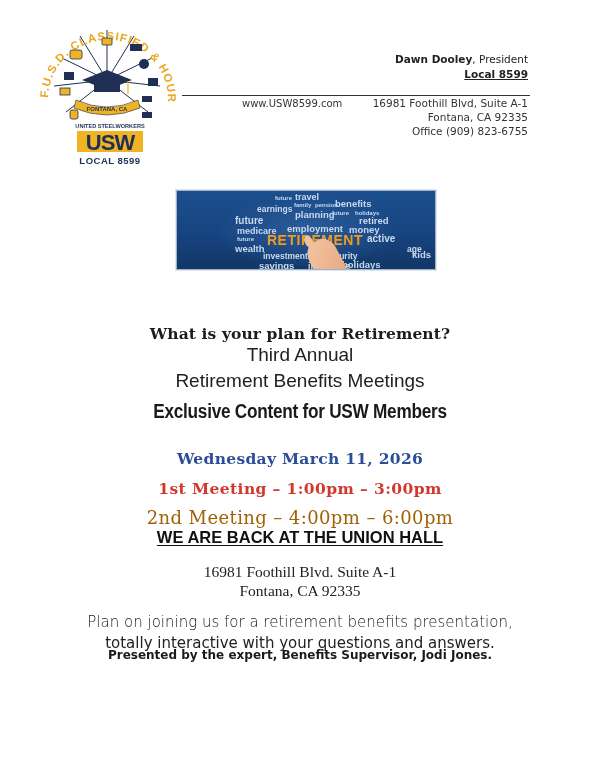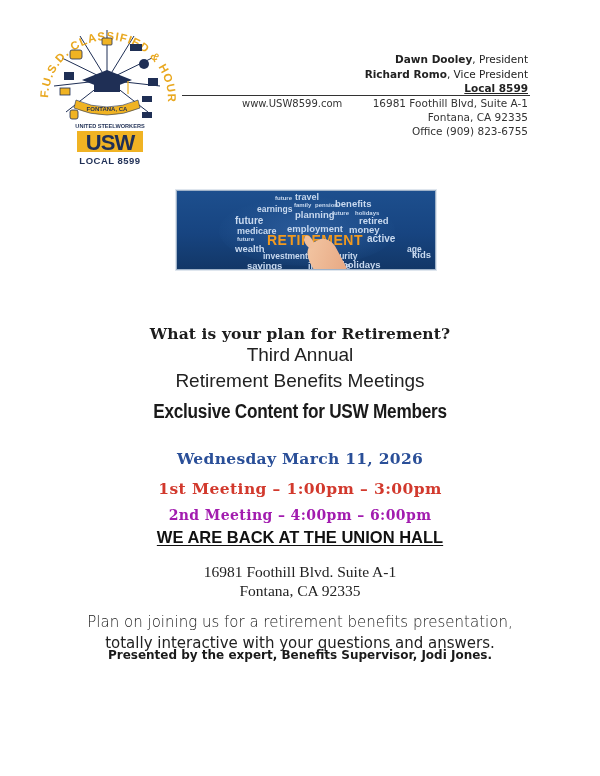--- a/index.html
+++ b/index.html
@@ -28,21 +28,21 @@
     .fingertip { position: absolute; left: 128px; top: 44px; width: 8px; height: 14px; background: #f0bf9c; border-radius: 50%; transform: rotate(-30deg); }
 
     
     .center { left: 0; width: 600px; text-align: center; }
     .q { top: 324px; font-family: "DejaVu Serif", serif; font-weight: bold; font-size: 15.5px; color: #1d1d1d; letter-spacing: 0.1px; }
     .t1 { top: 344px; font-family: "Liberation Sans", sans-serif; font-size: 19px; color: #222; }
     .t2 { top: 370px; font-family: "Liberation Sans", sans-serif; font-size: 19px; color: #222; }
     .excl { top: 400px; font-family: "Liberation Sans", sans-serif; font-weight: bold; font-size: 20px; color: #1a1a1a; transform: scaleX(0.86); letter-spacing: -0.3px; }
     .date { top: 449px; font-family: "DejaVu Serif", serif; font-weight: bold; font-size: 15.5px; color: #2a4f98; letter-spacing: 0.3px; }
     .m1 { top: 479px; font-family: "DejaVu Serif", serif; font-weight: bold; font-size: 15.5px; color: #d2392d; letter-spacing: 0.4px; }
-    .m2 { top: 507px; font-family: "DejaVu Serif", serif; font-weight: bold; font-size: 14px; color: #a21caf; letter-spacing: 0.4px; }
+    .m2 { top: 507px; font-family: "DejaVu Serif", serif; font-weight: normal; font-size: 18px; color: #a16207; letter-spacing: 0.4px; }
     .back { top: 528px; font-family: "Liberation Sans", sans-serif; font-weight: bold; font-size: 16.5px; color: #111; }
     .back span { text-decoration: underline; text-underline-offset: 2px; }
     .addr1 { top: 563px; font-family: "Liberation Serif", serif; font-size: 15.5px; color: #222; text-align: center; }
     .addr2 { top: 582px; font-family: "Liberation Serif", serif; font-size: 15.5px; color: #222; }
     .p1 { top: 613px; font-family: "DejaVu Sans", sans-serif; font-size: 15px; color: #222; font-weight: 300; }
     .p2 { top: 634px; font-family: "DejaVu Sans", sans-serif; font-size: 15px; color: #222; }
     .p3 { top: 648px; font-family: "DejaVu Sans", sans-serif; font-weight: bold; font-size: 12px; color: #1a1a1a; }
   </style>
 </head>
 <body>
@@ -92,21 +92,20 @@
     <text x="80" y="120" text-anchor="middle" font-family="Liberation Sans, sans-serif" font-weight="bold" font-size="5.6" fill="#1f2f55">UNITED STEELWORKERS</text>
 
     <rect x="47" y="123" width="66" height="21" fill="#f0b323"></rect>
     <text x="80" y="142" text-anchor="middle" font-family="Liberation Sans, sans-serif" font-weight="bold" font-size="22" fill="#1f2f55" letter-spacing="-1">USW</text>
     <text x="80" y="156" text-anchor="middle" font-family="Liberation Sans, sans-serif" font-weight="bold" font-size="9.5" fill="#1f2f55" letter-spacing="0.5">LOCAL 8599</text>
   </svg>
 </div>
 
 <div class="abs officers">
   <div><b>Dawn Dooley</b><span>, President</span></div>
-  <div><b>Richard Romo</b><span>, Vice President</span></div>
   <div class="local">Local 8599</div>
 </div>
 
 <div class="abs rule"></div>
 
 <div class="abs website">www.USW8599.com</div>
 
 <div class="abs address">
   <div>16981 Foothill Blvd, Suite A-1</div>
   <div>Fontana, CA  92335</div>
@@ -130,21 +129,21 @@
   <span class="word" style="left:110px;top:32px;font-size:9.5px;">employment</span>
   <span class="word" style="left:172px;top:33px;font-size:9.5px;">money</span>
   <span class="word" style="left:60px;top:45px;font-size:6px;">future</span>
   <span class="word" style="left:58px;top:52px;font-size:9.5px;">wealth</span>
   <span class="word big" style="left:90px;top:41px;">RETIREMENT</span>
   <span class="word" style="left:190px;top:42px;font-size:10px;">active</span>
   <span class="word" style="left:183px;top:53px;font-size:8.5px;padding-left:47px;">age</span>
   <span class="word" style="left:86px;top:60px;font-size:8.5px;">investments</span>
   <span class="word" style="left:148px;top:60px;font-size:8.5px;">security</span>
   <span class="word" style="left:205px;top:58px;font-size:9.5px;padding-left:30px;">kids</span>
-  <span class="word" style="left:70px;top:69px;font-size:9.5px;">savings</span>
+  <span class="word" style="left:82px;top:69px;font-size:9.5px;">savings</span>
   <span class="word" style="left:131px;top:70px;font-size:9px;">insurance</span>
   <span class="word" style="left:165px;top:68px;font-size:9.5px;">holidays</span>
   <div class="finger"></div>
   <div class="fingertip"></div>
 </div>
 
 <div class="abs center q">What is your plan for Retirement?</div>
 <div class="abs center t1">Third Annual</div>
 <div class="abs center t2">Retirement Benefits Meetings</div>
 <div class="abs center excl">Exclusive Content for USW Members</div>

